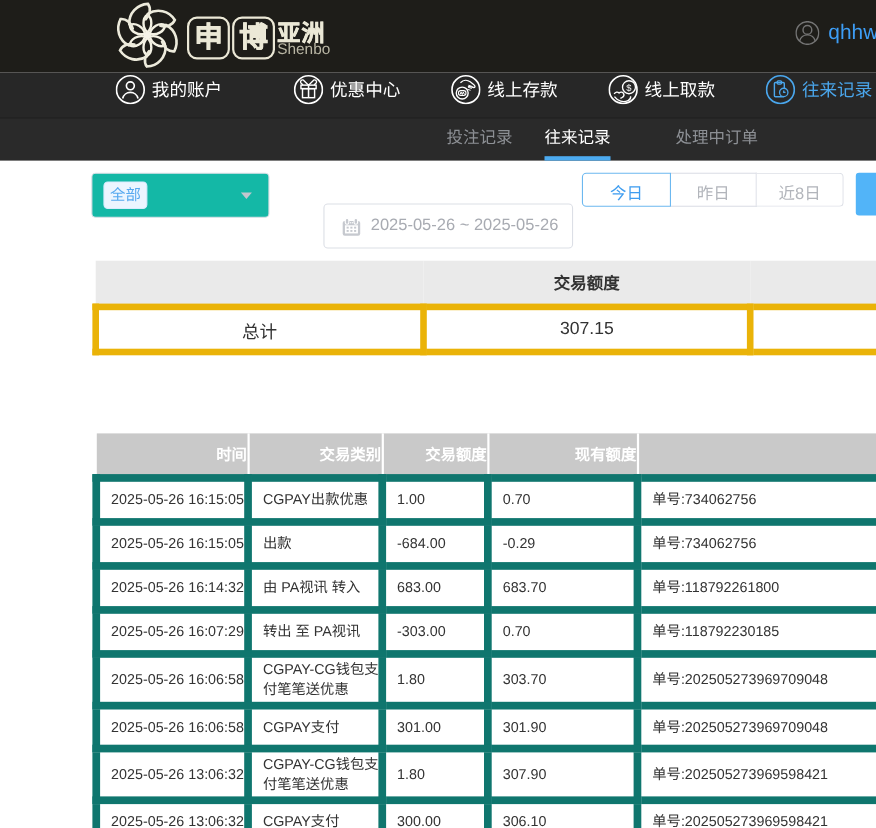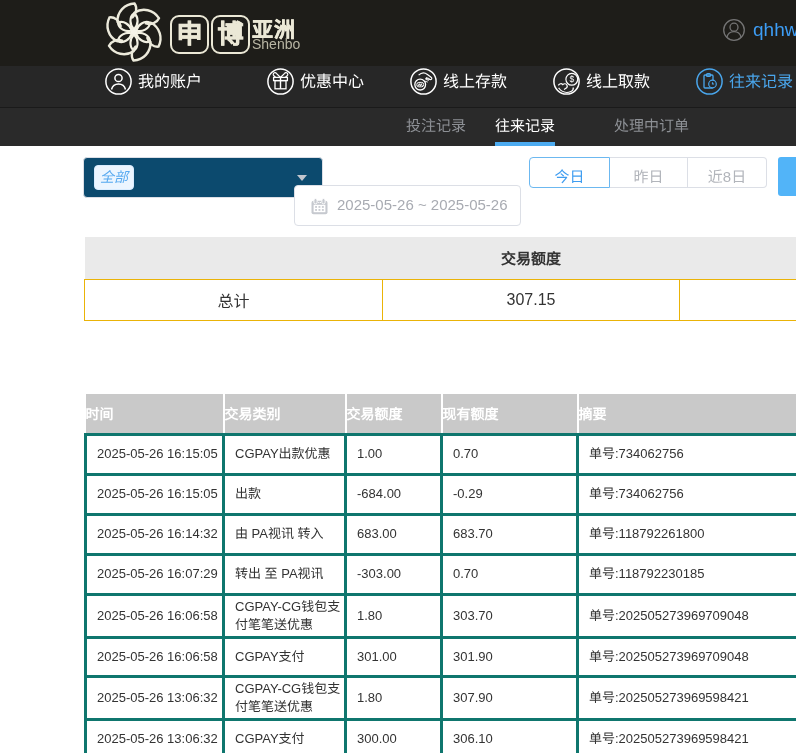--- a/index.html
+++ b/index.html
@@ -23,44 +23,44 @@
 .nitem svg { margin-right:6px; }
 .nitem.act { color:#4aa6ec; }
 
 
 .tabs { position:absolute; left:0; top:108px; width:1062px; height:38px; background:#2a2a2a; }
 .tab { position:absolute; top:0; height:38px; line-height:36px; color:#8d9095; font-size:15px; }
 .tab.on { color:#fff; }
 .tab.on:after { content:""; position:absolute; left:0; bottom:0; width:100%; height:4px; background:#4cabf0; }
 
 
-.sel { position:absolute; left:83px; top:157px; width:240px; height:41px; border:1px solid #dcdfe6; border-radius:4px; background:#0c4a6e;font-style:italic; }
+.sel { position:absolute; left:83px; top:157px; width:162px; height:41px; border:1px solid #dcdfe6; border-radius:4px; background:#14b8a6; }
 .chip { position:absolute; left:10px; top:7px; height:25px; line-height:23px; padding:0 5px; background:#ecf5ff; border:1px solid #d9ecff; color:#57a9f0; font-size:14px; border-radius:4px; }
 .selarr { position:absolute; right:15px; top:17px; width:0; height:0; border-left:5.5px solid transparent; border-right:5.5px solid transparent; border-top:6.5px solid #c2c6ce; }
 .dat { position:absolute; left:294px; top:157px; width:227px; height:41px; border:1px solid #dcdfe6; border-radius:4px; background:#fff;margin-top:28px; }
 
 .dtxt { position:absolute; left:42px; top:10px; font-size:15px; color:#a8abb2; }
 .bgroup { position:absolute; left:529px; top:157px; height:39px; display:flex; }
 .bgroup .bt { height:31px; line-height:37px; text-align:center; font-size:15px; background:#fff; border:1px solid #dcdfe6; color:#b2b5bb; }
 .bt.b-1 { width:81px; border-radius:4px 0 0 4px; border:1px solid #6cb8f0; color:#3f9df0; }
 .bt.b-2 { width:78px; border-left:none; }
 .bt.b-3 { width:79px; border-left:none; border-radius:0 4px 4px 0; }
 .bluebtn { position:absolute; left:778px; top:157px; width:80px; height:39px; background:#52b4f8; border-radius:3px; }
 
 
 table { border-collapse:collapse; table-layout:fixed; }
 .sum { position:absolute; left:84px; top:237px; width:894px; }
 .sum th { height:42px; background:#eaeaea; font-size:15px; font-weight:bold; color:#333; text-align:center; }
-.sum td { height:41px; border:1px solid #eab308; font-size:16px; color:#333; text-align:center; background:#fff; }
+.sum td { height:41px; border:6px solid #eab308; font-size:16px; color:#333; text-align:center; background:#fff; }
 
 
 .main { position:absolute; left:84px; top:394px; width:742px; }
-.main th { height:40px; background:#c9c9c9; color:#fff; font-size:14px; font-weight:bold; text-align:left; border-right:2px solid #fff; }
+.main th { height:40px; background:#c9c9c9; color:#fff; font-size:14px; font-weight:bold; text-align:right; border-right:2px solid #fff; }
 .main th:last-child { border-right:none; }
-.main td { border:3px solid #0f766e; font-size:13px; white-space:nowrap; color:#333; padding:2px 10px; line-height:18px; background:#fff; }
+.main td { border:7px solid #0f766e; font-size:13px; white-space:nowrap; color:#333; padding:2px 10px; line-height:18px; background:#fff; }
 .main tbody tr { height:40px; }
 .main td.c { text-align:center; }
 .main td.r { text-align:left; padding-right:9px; }
 </style>
 </head>
 <body>
 
 <div class="topbar">
   <svg class="flower" width="60" height="62" viewBox="-30 -31 60 62">
     <defs>

